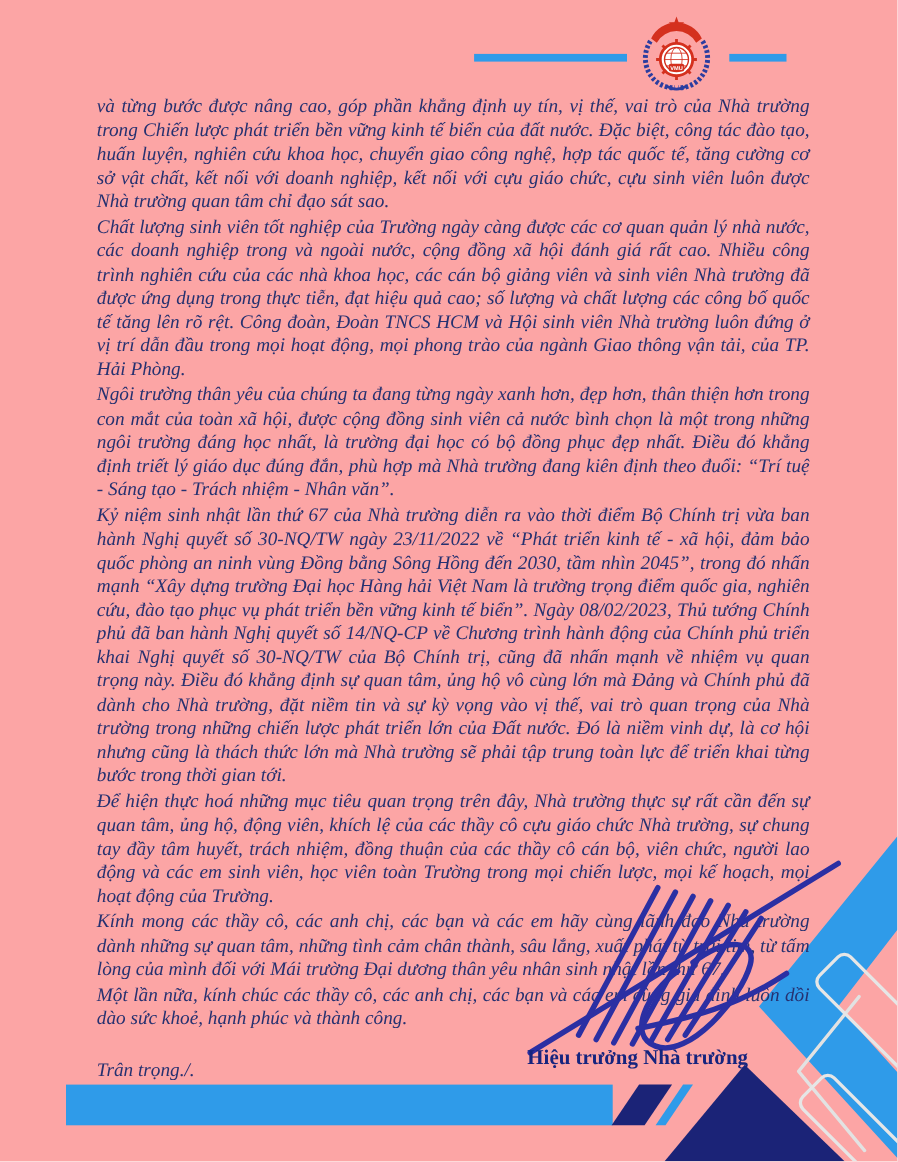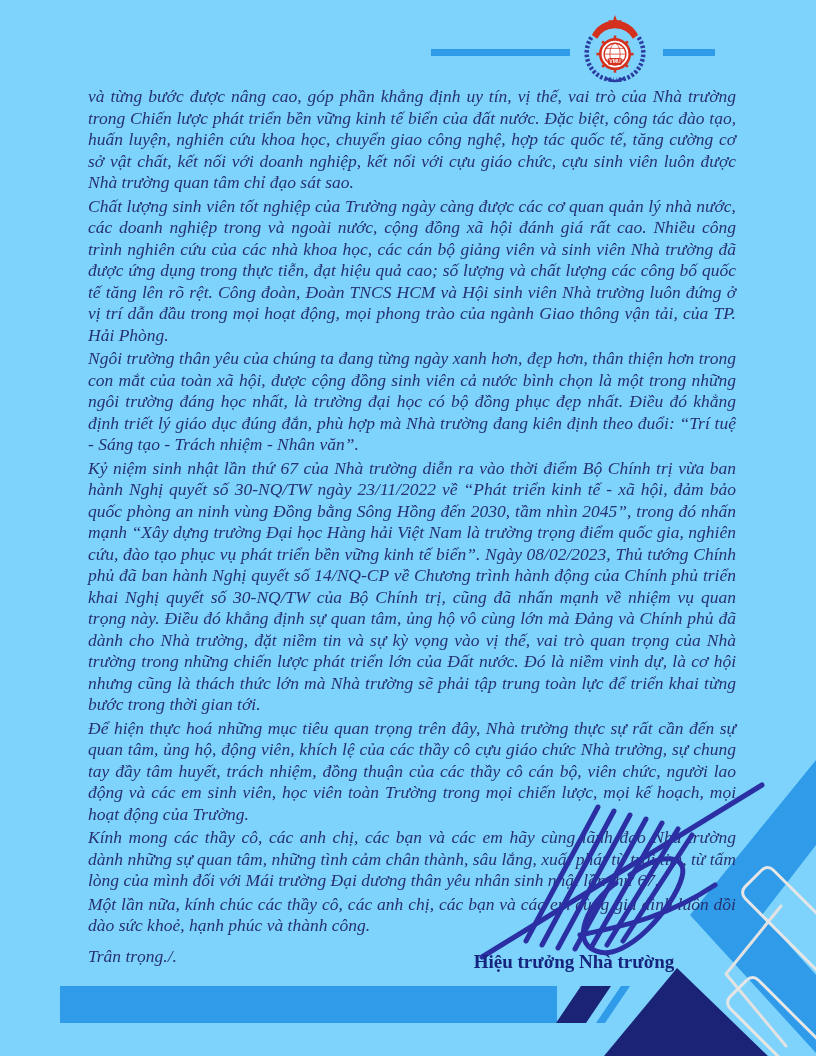--- a/index.html
+++ b/index.html
@@ -1,43 +1,43 @@
 <!DOCTYPE html>
 <html><head>
 <meta charset="utf-8">
 <style>
   html,body{margin:0;padding:0;background:#ffffff;}
   .page{
     position:relative;
     width:816px;height:1056px;
-    background:#7dd3fc;
+    background:#fca5a5;
     overflow:hidden;
     font-family:"Liberation Serif","DejaVu Serif",serif;
   }
   
   .hbar{position:absolute;height:7px;background:#2F9BE9;top:49px;}
   .hbar.left{left:431px;width:139px;}
   .hbar.right{left:663px;width:52px;}
   .logo{position:absolute;left:583px;top:14px;width:64px;height:70px;}
   
   .body-text{
     position:absolute;left:88px;top:86px;width:648px;
     color:#263170;font-size:17.5px;line-height:21.5px;
     font-style:italic;text-align:justify;z-index:2;
   }
   .body-text p{margin:0 0 2px 0;}
-  .body-text p.closing{margin-top:9px;text-align:left;font-family:Liberation Serif, serif;}
+  .body-text p.closing{margin-top:25px;text-align:left;font-family:Liberation Serif, serif;}
   
   .sig-svg{position:absolute;left:430px;top:755px;width:360px;height:215px;z-index:3;}
   .signer-name{
     position:absolute;left:440px;top:926px;width:240px;text-align:center;
     color:#16247E;font-weight:bold;font-size:19px;z-index:4;
   }
   .signer-title{
-    position:absolute;left:444px;top:951px;width:260px;text-align:center;
+    position:absolute;left:420px;top:951px;width:260px;text-align:right;
     color:#16247E;font-weight:bold;font-size:19px;z-index:4;
   }
   .deco{position:absolute;left:0;top:0;width:816px;height:1056px;z-index:1;}
 </style>
 </head>
 <body>
 
 <div class="page">
 
   <svg class="deco" viewBox="0 0 816 1056" aria-hidden="true">

